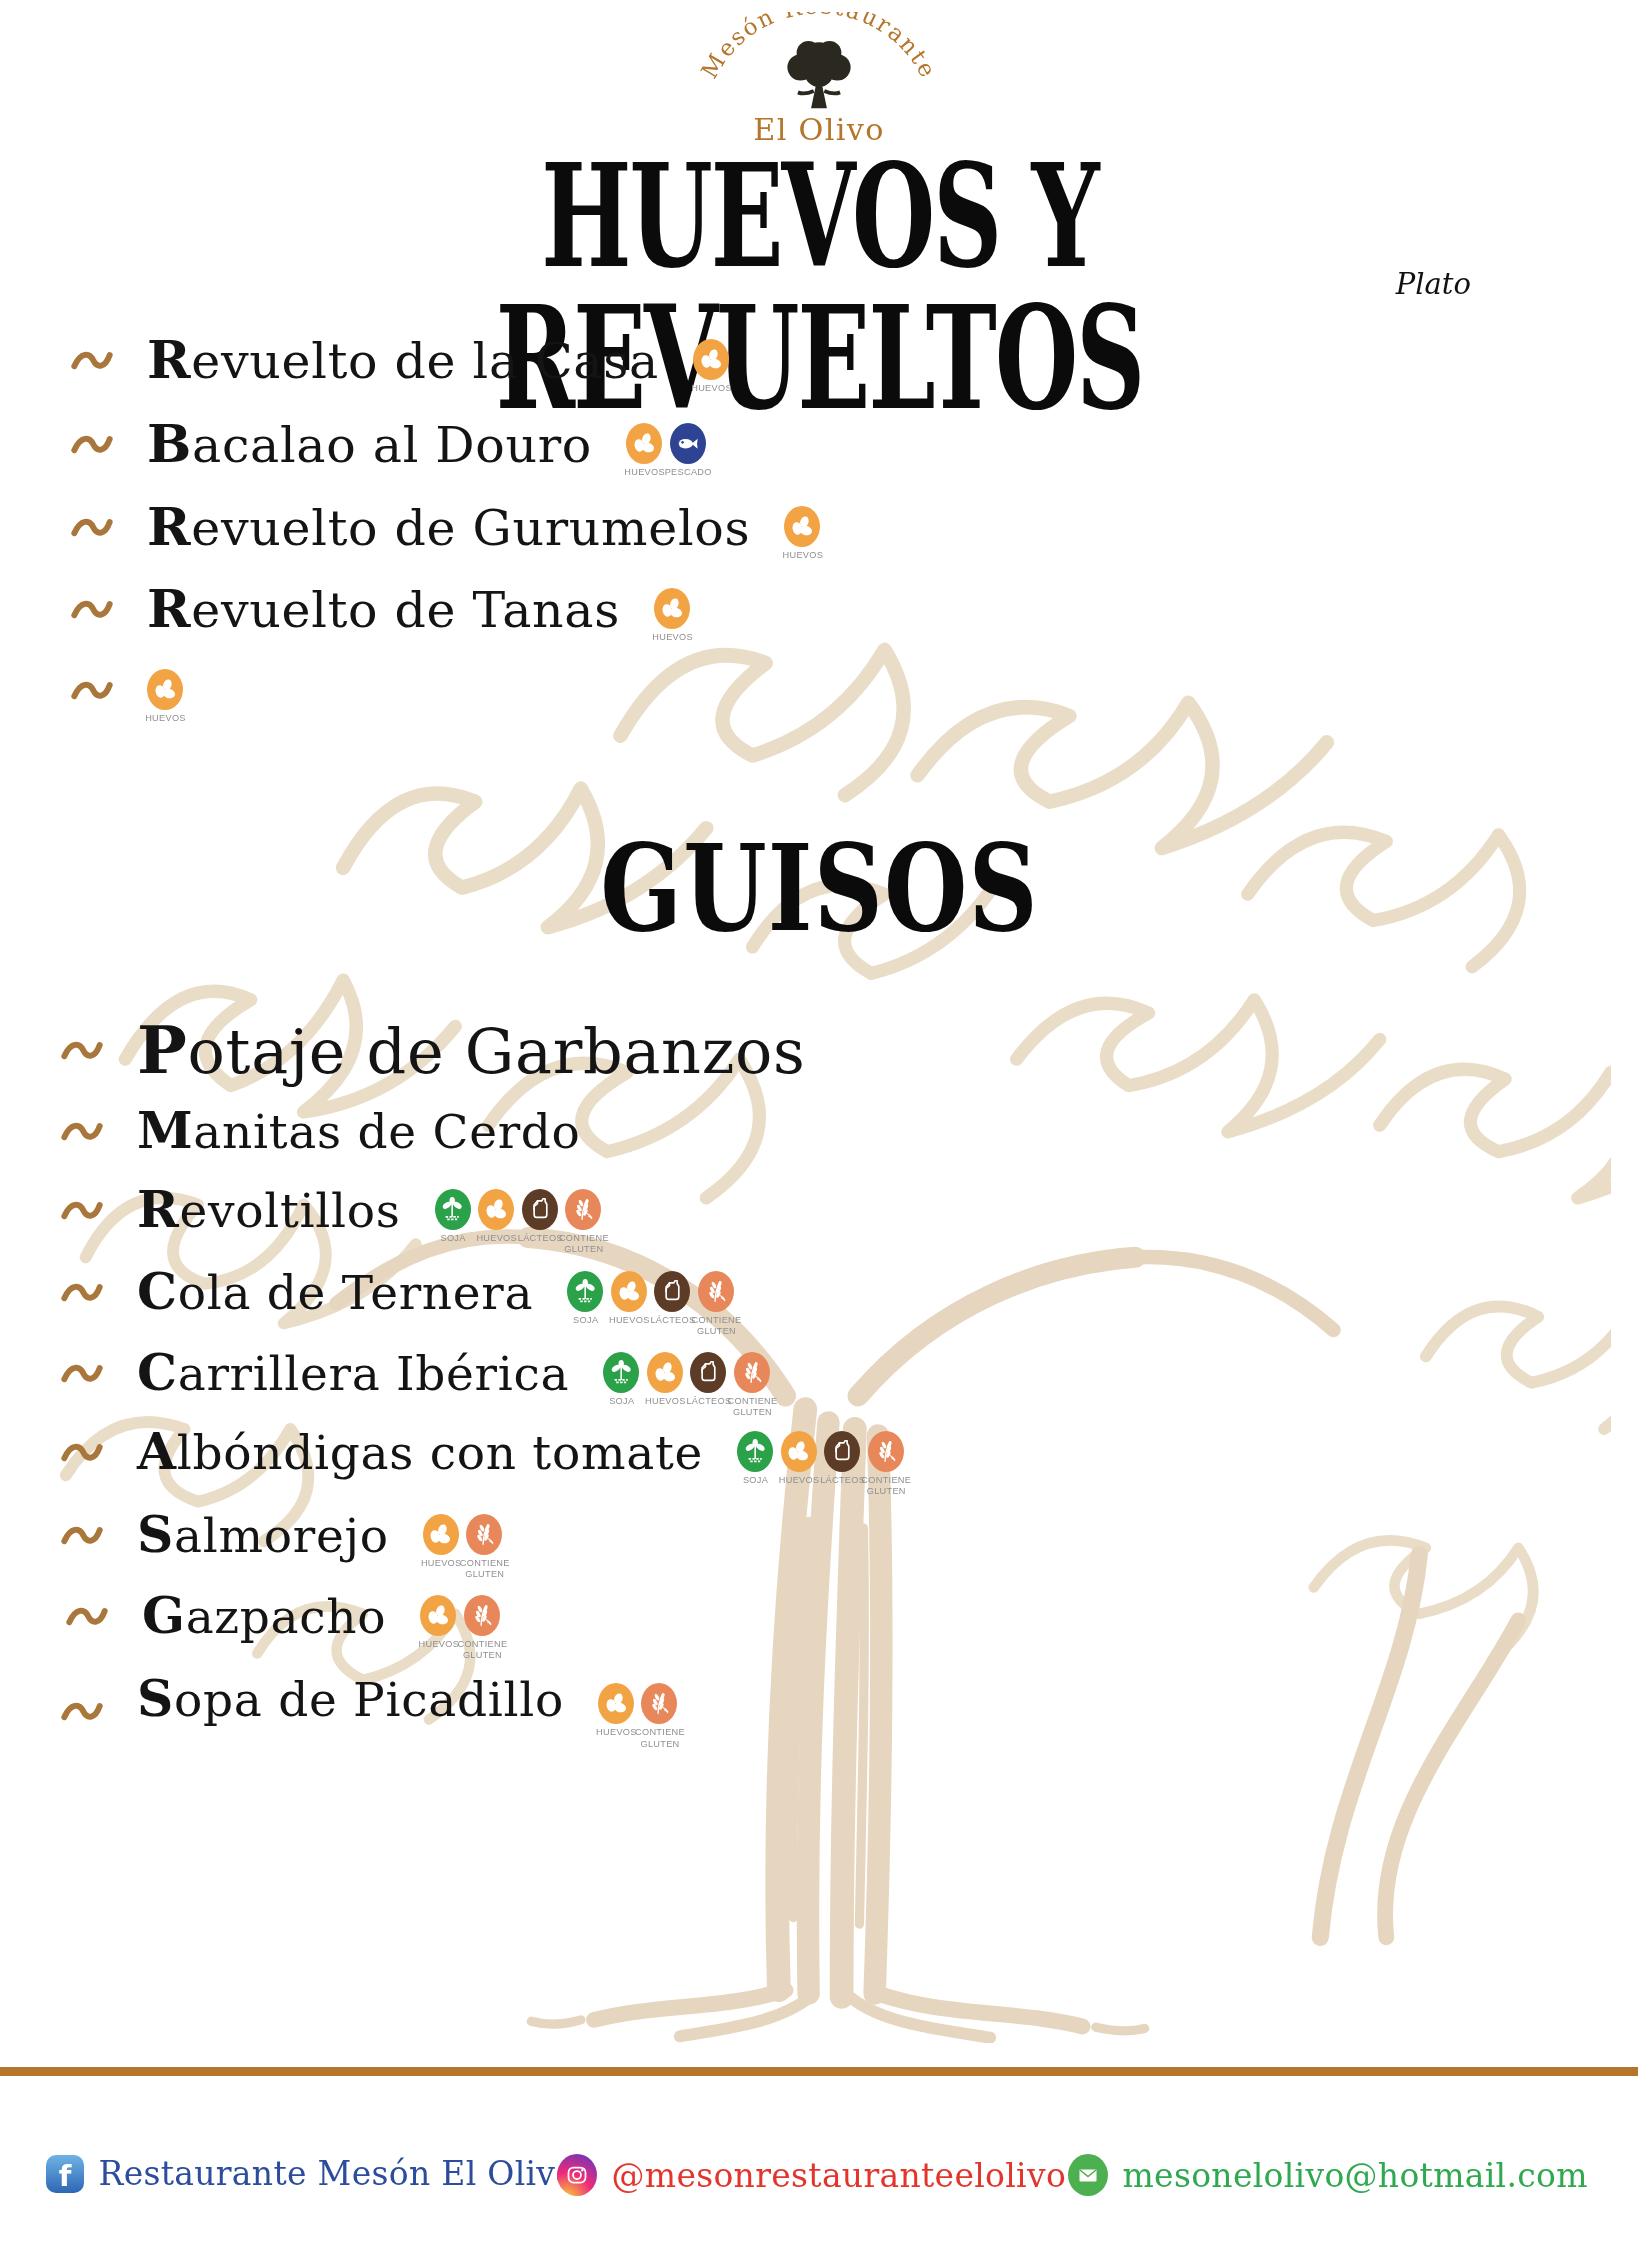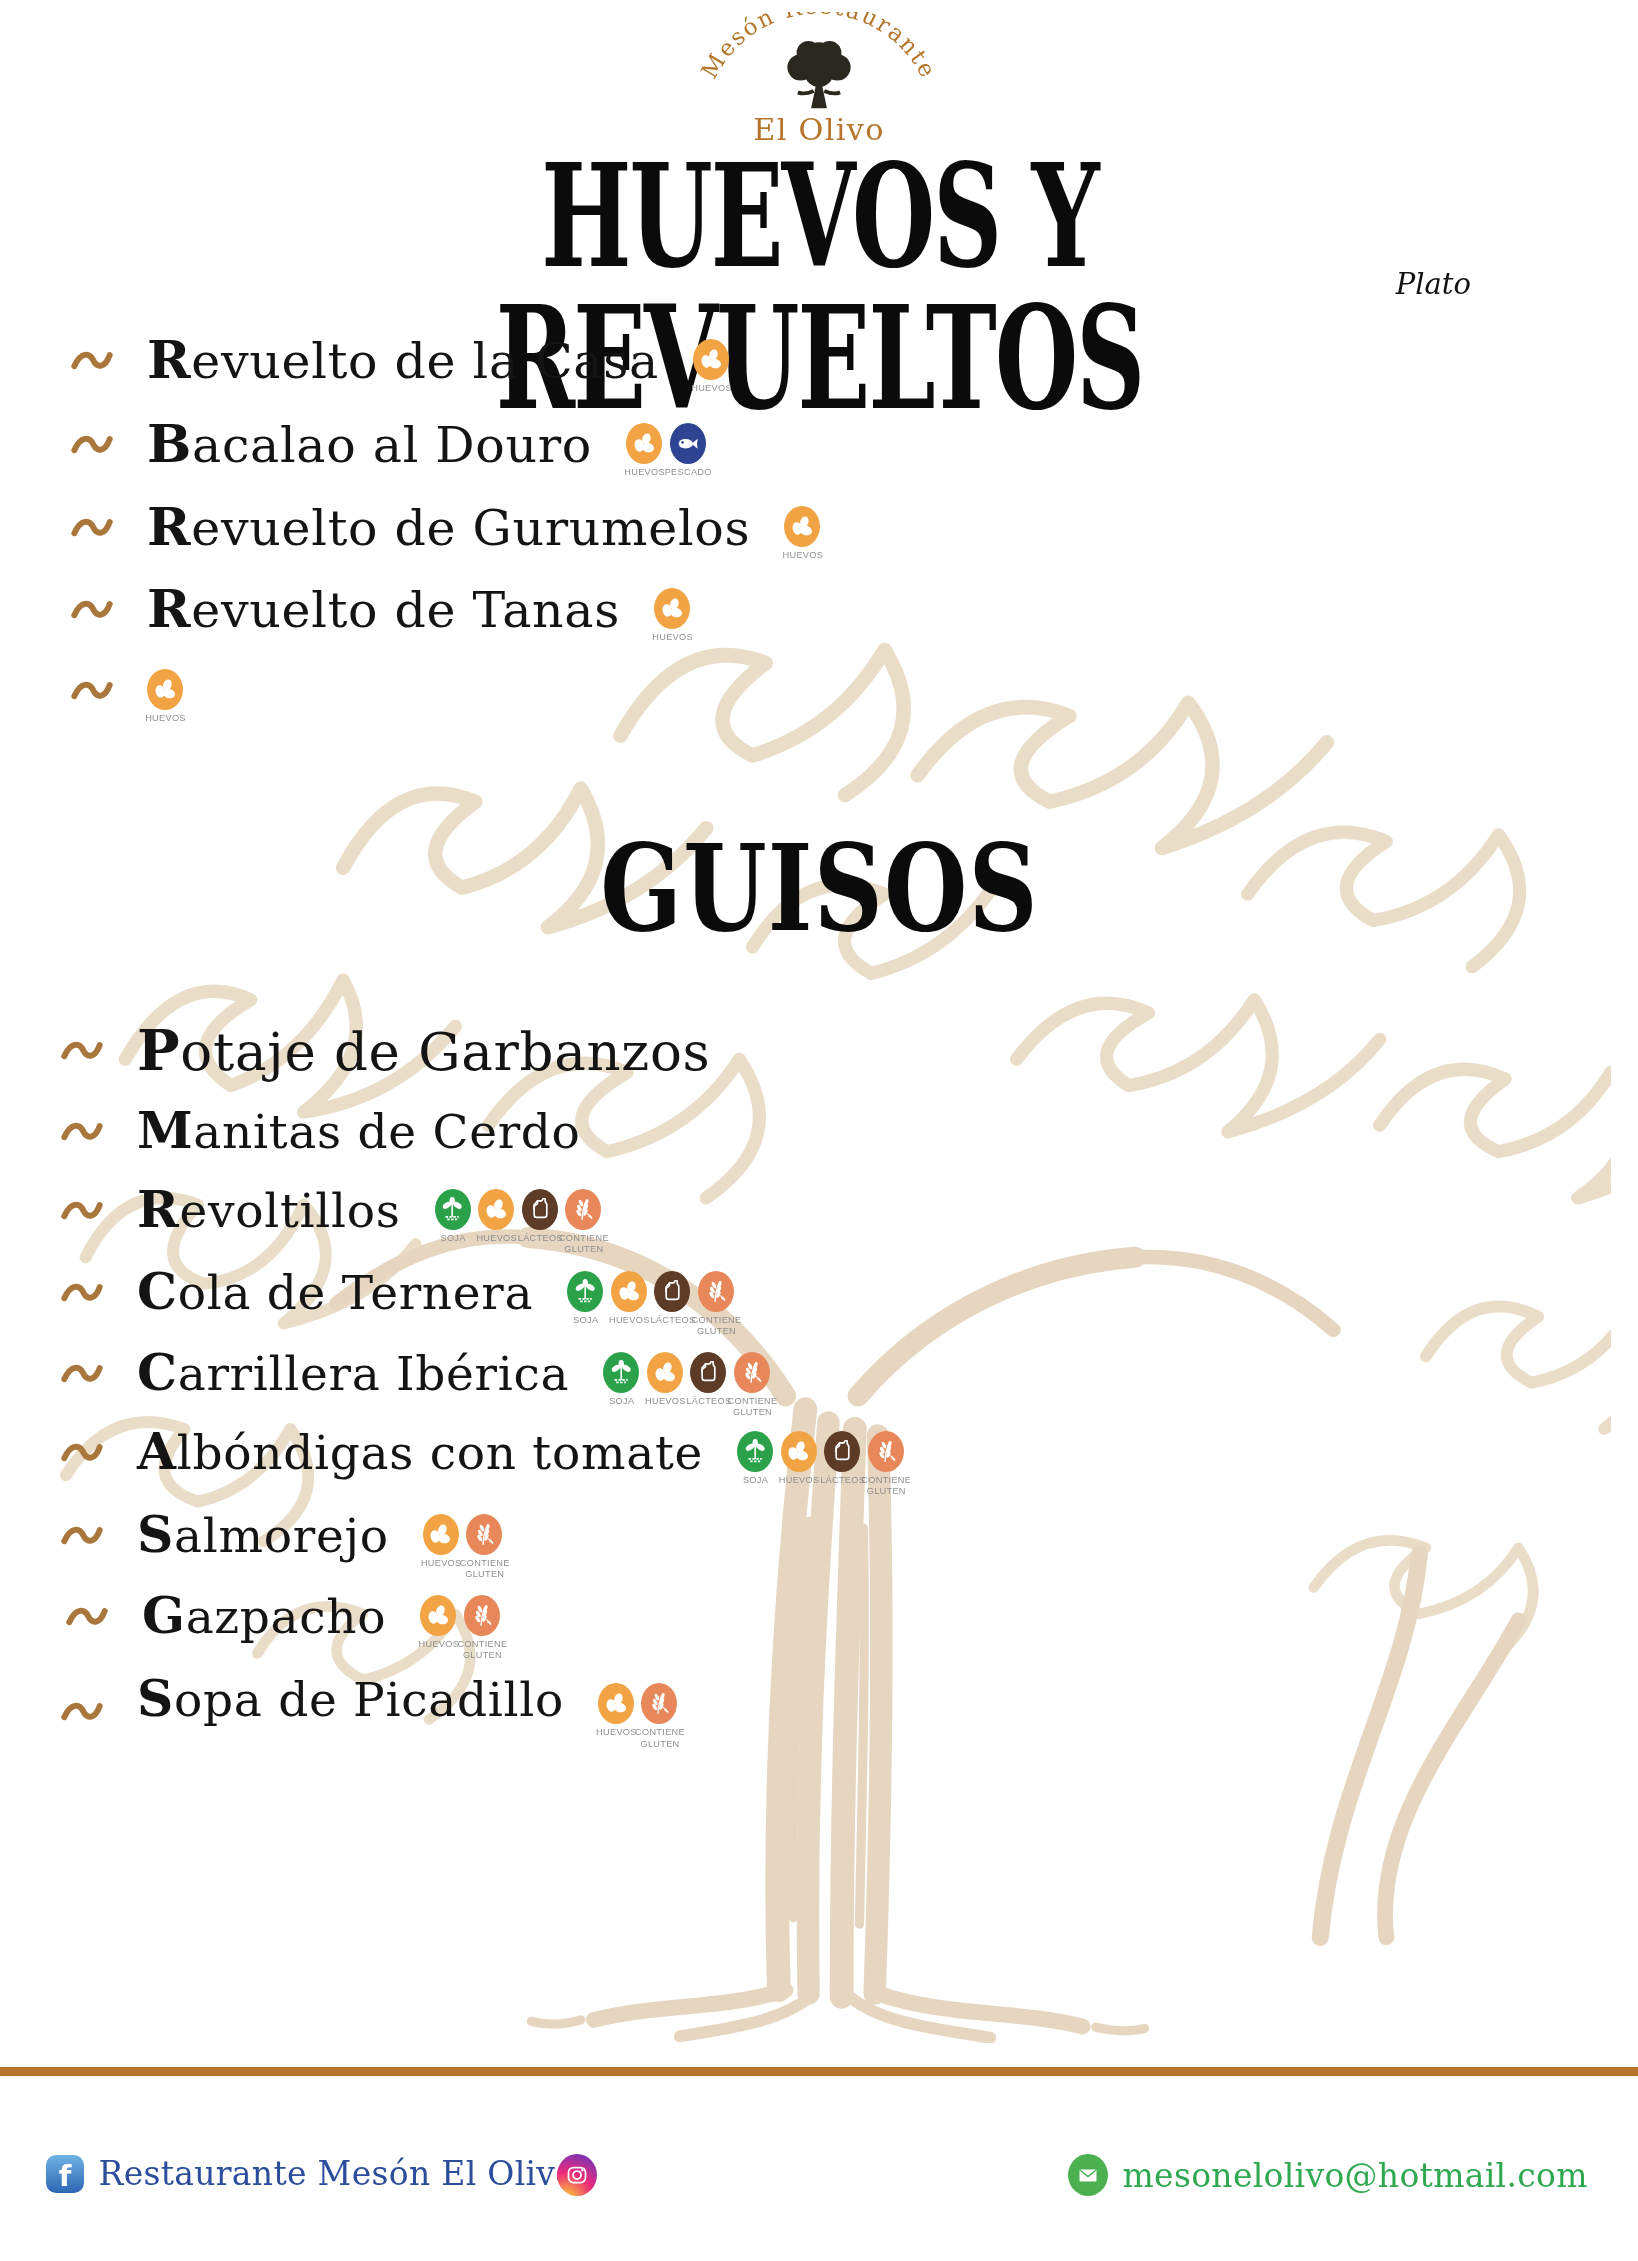--- a/index.html
+++ b/index.html
@@ -227,21 +227,21 @@
             <span class="al-label">HUEVOS</span>
           </span>
         </span>
       </div>
       <div class="mrow" style="top: 1023px; left: 61px;">
         <span class="tilde">
           <svg width="42" height="24" viewBox="0 0 64 36">
             <path d="M5 26 C15 4 28 5 34 17 C40 29 52 29 59 9" fill="none" style="stroke:var(--tilde)" stroke-width="9" stroke-linecap="round"></path>
           </svg>
         </span>
-        <span class="iname" style="font-size:53px"><span class="cap">P</span>otaje de Garbanzos</span>
+        <span class="iname" style="font-size:62px"><span class="cap">P</span>otaje de Garbanzos</span>
       </div>
       <div class="mrow" style="top: 1104px; left: 61px;">
         <span class="tilde">
           <svg width="42" height="24" viewBox="0 0 64 36">
             <path d="M5 26 C15 4 28 5 34 17 C40 29 52 29 59 9" fill="none" style="stroke:var(--tilde)" stroke-width="9" stroke-linecap="round"></path>
           </svg>
         </span>
         <span class="iname" style="font-size:47px"><span class="cap">M</span>anitas de Cerdo</span>
       </div>
       <div class="mrow" style="top: 1183px; left: 61px;">
@@ -583,20 +583,21 @@
   </div>
 
   <div class="fentry" style="left:557px">
     <span class="ig-badge">
       <svg width="24" height="24" viewBox="0 0 48 48">
         <rect x="7" y="9" width="34" height="30" rx="10" fill="none" stroke="#fff" stroke-width="3.5"></rect>
         <circle cx="24" cy="24" r="8" fill="none" stroke="#fff" stroke-width="3.5"></circle>
         <circle cx="34.5" cy="14.5" r="2.4" fill="#fff"></circle>
       </svg>
     </span>
+    <span class="ftext" style="color:var(--ig)">@mesonrestauranteelolivo</span>
   </div>
 
   <div class="fentry" style="left:1068px">
     <span class="mail-badge">
       <svg width="24" height="24" viewBox="0 0 48 48">
         <rect x="7" y="13" width="34" height="24" rx="2" fill="#fff"></rect>
         <path d="M8 14 L24 27 L40 14" fill="none" stroke="#4caf50" stroke-width="3"></path>
       </svg>
     </span>
     <span class="ftext" style="color:var(--mail)">mesonelolivo@hotmail.com</span>

